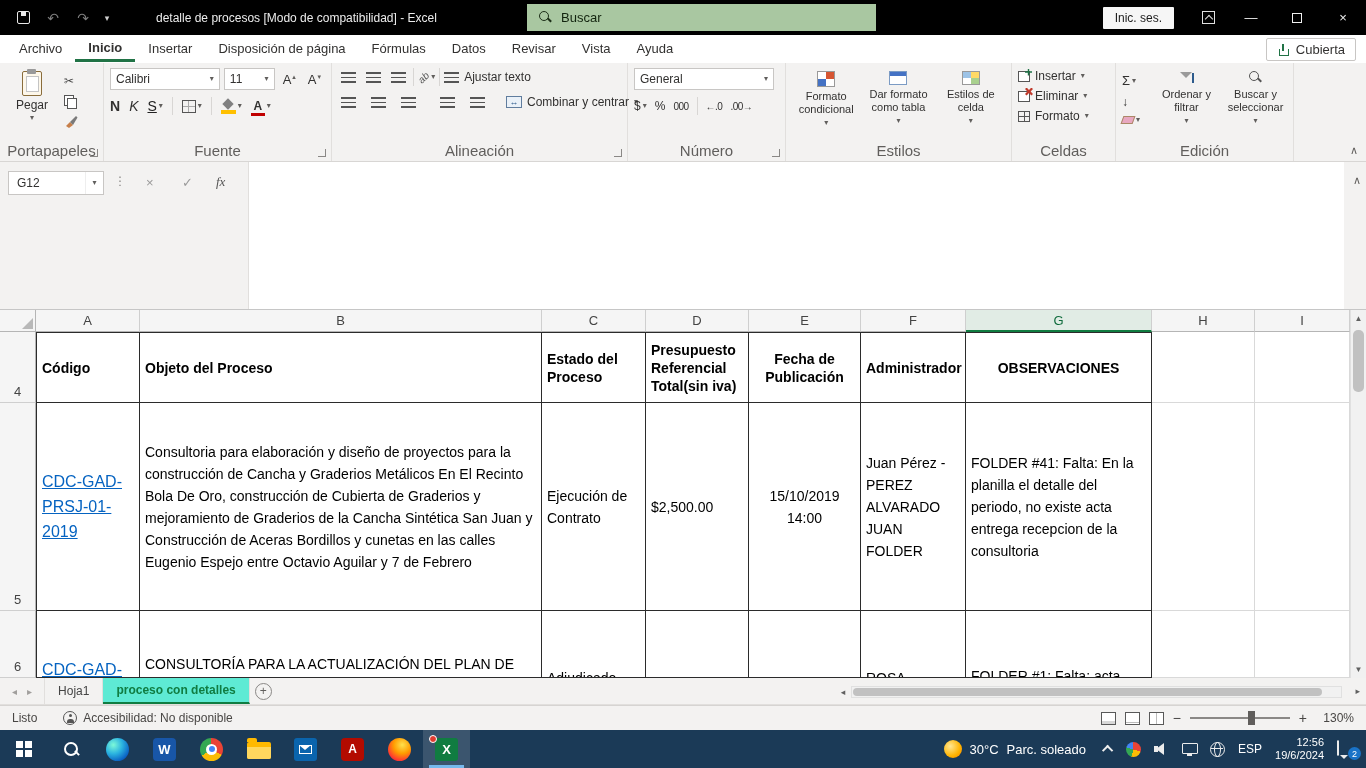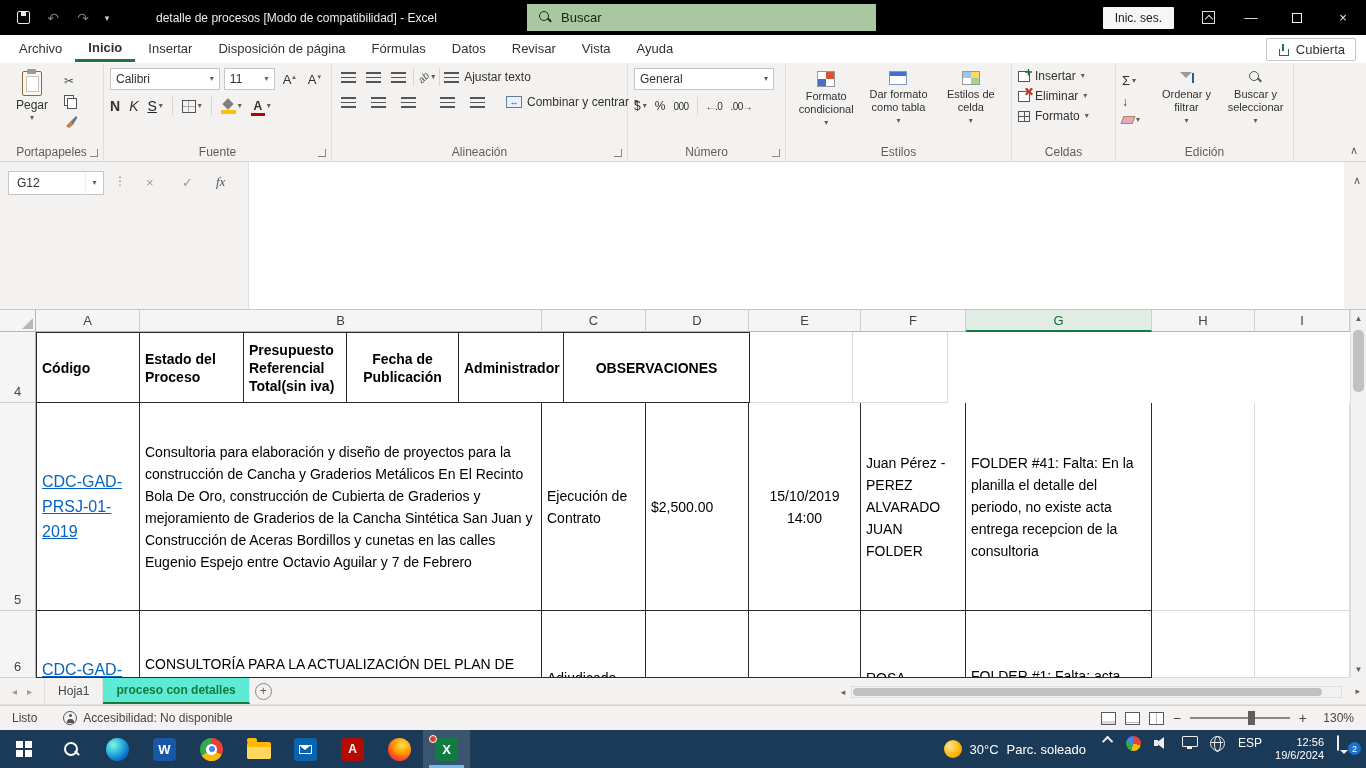--- a/index.html
+++ b/index.html
@@ -33,21 +33,21 @@
 .rtab{display:flex;align-items:center;padding:0 13px;font-size:13px;color:#323130;cursor:pointer;white-space:nowrap}
 .rtab.active{font-weight:700;border-bottom:3px solid #217346}
 #share{position:absolute;right:10px;top:3px;height:23px;display:flex;align-items:center;gap:6px;border:1px solid #c8c6c4;background:#fff;padding:0 10px;border-radius:2px;font-size:13px;color:#323130;cursor:pointer}
 .share-ico{position:relative;width:13px;height:12px}
 .share-ico::before{content:"";position:absolute;left:2px;top:5px;width:8px;height:6px;border:1.4px solid #217346;border-top:none}
 .share-ico::after{content:"";position:absolute;left:5.2px;top:0;width:2px;height:7px;background:#217346}
 
 
 #ribbon{position:absolute;top:63px;left:0;width:100%;height:99px;background:#f3f2f1;border-bottom:1px solid #d8d6d4;display:flex}
 .rgroup{position:relative;height:100%;border-right:1px solid #e1dfdd;padding:5px 6px 18px;flex:none}
-.glabel{position:absolute;bottom:2px;left:0;right:0;text-align:center;font-size:12px;color:#605e5c;white-space:nowrap}
+.glabel{position:absolute;bottom:2px;left:0;right:0;text-align:center;font-size:15px;color:#605e5c;white-space:nowrap}
 .launcher{position:absolute;bottom:4px;right:5px;width:8px;height:8px;border-right:1.5px solid #8a8886;border-bottom:1.5px solid #8a8886;cursor:pointer}
 .dd{font-size:8px;color:#605e5c;line-height:1}
 .rbtn{cursor:pointer;color:#323130}
 
 .g-clip{width:104px;display:flex}
 .paste-btn{width:52px;display:flex;flex-direction:column;align-items:center;gap:2px;padding-top:3px;cursor:pointer;font-size:12px;color:#323130}
 .clipboard-ico{width:20px;height:25px;border:1.4px solid #8a6d3b;border-radius:2px;background:#fdf7ea;position:relative}
 .clipboard-ico::before{content:"";position:absolute;top:-3px;left:4px;width:9px;height:5px;background:#9a9a9a;border-radius:1px}
 .clipboard-ico::after{content:"";position:absolute;top:4px;left:3px;width:11px;height:14px;background:#fff;border:1px solid #c4c4c4}
 .clip-mini{display:flex;flex-direction:column;justify-content:flex-start;gap:7px;padding-top:6px;margin-left:6px;font-size:12px;color:#444}
@@ -201,21 +201,21 @@
 .ic-folder{position:relative;width:24px;height:17px;background:#ffb900;border-radius:2px;margin-top:3px}
 .ic-folder::before{content:"";position:absolute;top:-4px;left:0;width:10px;height:4px;background:#ffb900;border-radius:2px 2px 0 0}
 .ic-folder::after{content:"";position:absolute;left:0;bottom:0;width:24px;height:12px;background:#ffd75e;border-radius:0 0 2px 2px}
 .ic-outlook{position:relative;width:23px;height:23px;border-radius:3px;background:#0a64ad;display:flex;align-items:center;justify-content:center}
 .ic-outlook span{width:13px;height:9px;border:1.4px solid #fff;position:relative;display:block}
 .ic-outlook span::after{content:"";position:absolute;left:-1px;top:-1px;border-left:6.5px solid transparent;border-right:6.5px solid transparent;border-top:5px solid #fff}
 .ic-acrobat{width:23px;height:23px;border-radius:4px;background:#b30b00;display:flex;align-items:center;justify-content:center;font-weight:700;font-size:12px;color:#fff}
 .ic-firefox{width:23px;height:23px;border-radius:50%;background:radial-gradient(circle at 62% 30%,#ffe14d 0%,#ff9d00 40%,#ff3b30 72%,#c70f46 100%)}
 .ic-excel{position:relative;width:23px;height:23px;border-radius:3px;background:#107c41;display:flex;align-items:center;justify-content:center;font-weight:700;font-size:13px;color:#fff}
 .badge-dot{position:absolute;left:6px;top:5px;width:8px;height:8px;border-radius:50%;background:#e03c31;border:1px solid #fff}
-.tray{margin-left:auto;display:flex;gap:13px;padding-right:10px}
+.tray{margin-left:auto;display:flex;align-items:center;gap:13px;padding-right:10px}
 .weather{display:flex;align-items:center;gap:8px;padding:0 6px;cursor:pointer}
 .sun-ico{width:18px;height:18px;border-radius:50%;background:radial-gradient(circle at 35% 35%,#ffe793,#ffb300 60%,#f57c00)}
 .wtxt{font-size:13px;white-space:nowrap}
 .chev-up{width:8px;height:8px;border-left:2px solid #eee;border-top:2px solid #eee;transform:rotate(45deg) translateY(2px);cursor:pointer}
 .tray-color{width:15px;height:15px;border-radius:50%;background:conic-gradient(#ea4335 0 30%,#fbbc05 0 55%,#34a853 0 80%,#4285f4 0);cursor:pointer}
 .ic-spk{position:relative;width:15px;height:14px;cursor:pointer}
 .ic-spk::before{content:"";position:absolute;left:0;top:4px;width:4px;height:6px;background:#ececec}
 .ic-spk::after{content:"";position:absolute;left:2px;top:1px;border-top:6px solid transparent;border-bottom:6px solid transparent;border-right:8px solid #ececec}
 .ic-mon{position:relative;width:15px;height:13px;cursor:pointer}
 .ic-mon::before{content:"";position:absolute;left:0;top:0;width:14px;height:9px;border:1.5px solid #ececec;border-radius:1px}
@@ -506,20 +506,23 @@
       <div class="ch cG sel">G</div>
       <div class="ch cH">H</div>
       <div class="ch cI">I</div>
     </div>
 
     <div class="xrow" style="height:71px">
       <div class="rh">4</div>
       <div class="cell cA hdr b-t b-l">
           <span class="ct">Código</span>
         </div>
+      <div class="cell cB hdr b-t">
+          <span class="ct">Objeto del Proceso</span>
+        </div>
       <div class="cell cC hdr b-t">
           <span class="ct">Estado del Proceso</span>
         </div>
       <div class="cell cD hdr b-t">
           <span class="ct">Presupuesto Referencial Total(sin iva)</span>
         </div>
       <div class="cell cE hdr b-t ctr">
           <span class="ct">Fecha de Publicación</span>
         </div>
       <div class="cell cF hdr b-t ctr">

